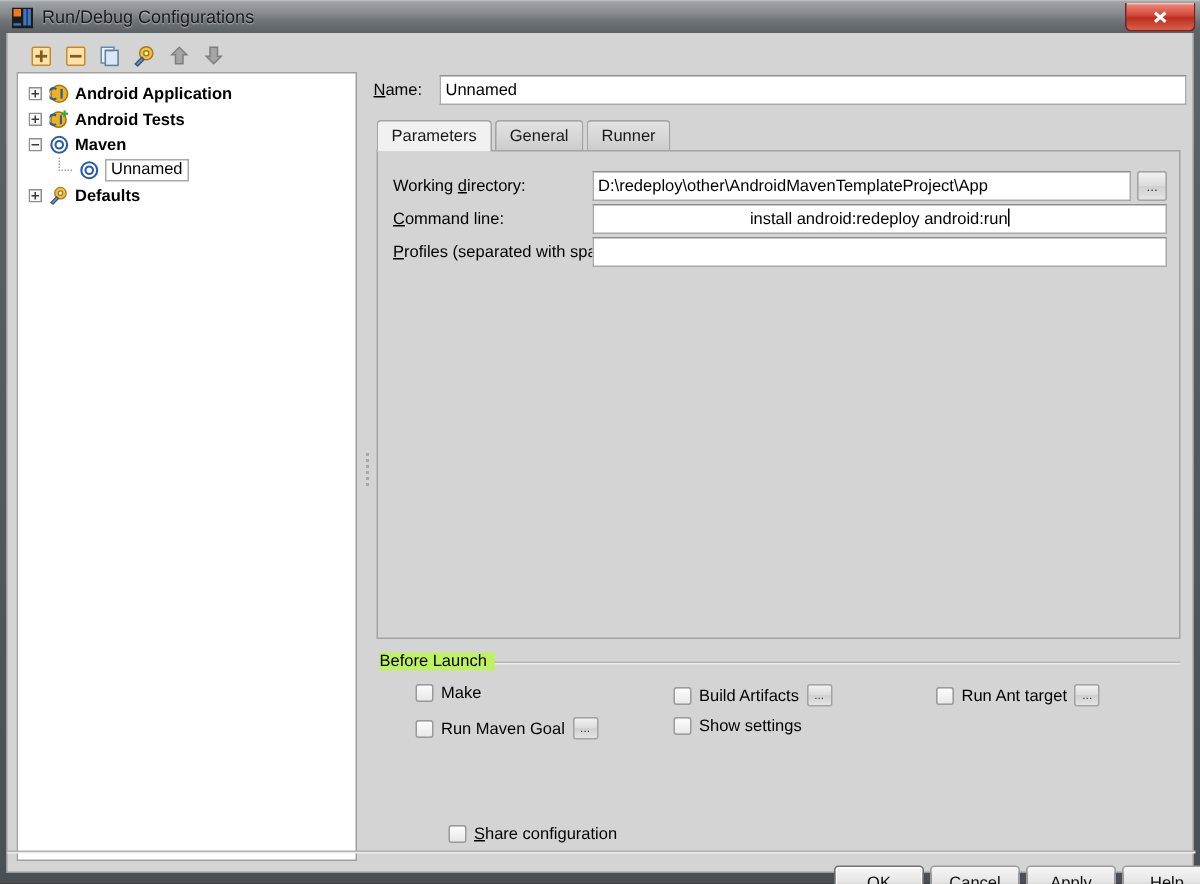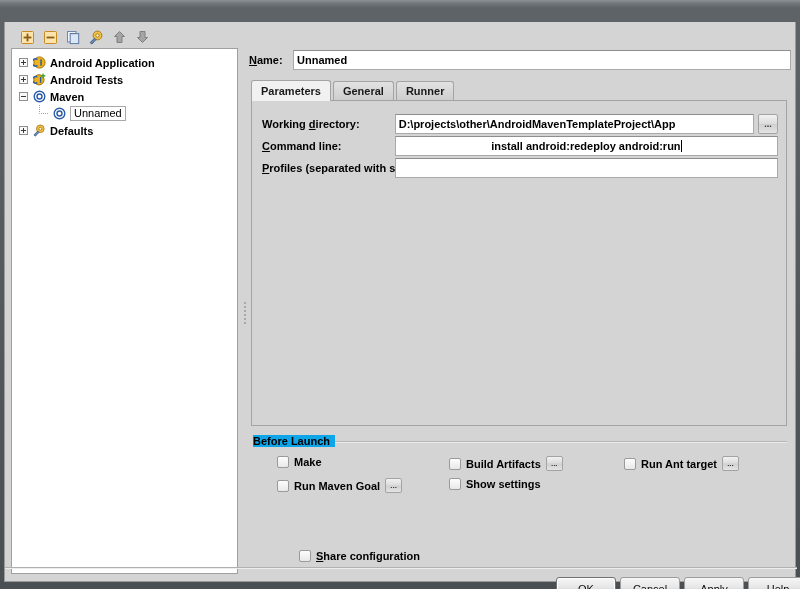--- a/index.html
+++ b/index.html
@@ -115,21 +115,21 @@
     width: 4px; height: 22px;
   }
   #splitter .grip i {
     display: block; width: 2px; height: 2px; margin: 2px 0 0 1px;
     background: #a8a8a8;
   }
 
   
   #right-pane {
     position: absolute; left: 244px; top: 4px;
-    width: 542px; height: 548px; font-weight: bold;
+    width: 542px; height: 548px;
   }
 
   .row-name {
     position: absolute; left: 0; top: 24px; width: 542px; height: 20px;
     display: flex; align-items: center;
   }
   .row-name .lbl { width: 44px; font-size: 11px; }
   .txt {
     font-family: "Liberation Sans", sans-serif;
     font-size: 11px;
@@ -142,21 +142,21 @@
     color: #000;
     outline: none;
     white-space: nowrap;
     overflow: hidden;
   }
   #name-input { flex: 1; }
 
   
   #tabstrip {
     position: absolute; left: 2px; top: 54px;
-    height: 21px; display: flex; align-items: center;
+    height: 21px; display: flex; align-items: flex-start;
   }
   .tab {
     height: 20px;
     padding: 0 9px;
     display: flex; align-items: center;
     font-size: 11px;
     border: 1px solid #a3a3a3;
     border-bottom: none;
     border-radius: 3px 3px 0 0;
     background: linear-gradient(180deg,#e2e2e2 0%,#cdcdcd 100%);
@@ -193,21 +193,21 @@
 
   
   .caret {
     display: inline-block; width: 1px; height: 12px;
     background: #000; vertical-align: -2px; margin-left: 0px;
   }
 
   
   #before-launch-title {
     position: absolute; left: 4px; top: 409px;
-    font-size: 11px; background: #0ea5e9; padding-right: 5px; z-index: 2;
+    font-size: 11px; background: #bef264; padding-right: 5px; z-index: 2;
   }
   #before-launch-line {
     position: absolute; left: 4px; top: 415px; width: 534px;
     border-top: 1px solid #b5b5b5;
     border-bottom: 1px solid #ebebeb;
     height: 2px;
   }
   .cbrow { position: absolute; display: flex; align-items: center; gap: 5px; }
   .cb {
     width: 12px; height: 12px;
@@ -240,20 +240,40 @@
     border: 1px solid #707070;
     box-shadow: inset 0 0 0 1px #ffffff;
   }
   u { text-decoration: underline; }
 </style>
 </head>
 <body>
 
 <div id="window">
 
+  <div id="titlebar">
+    <span id="title-icon">
+      <svg width="14" height="14" viewBox="0 0 14 14">
+        <rect x="0" y="0" width="14" height="14" fill="#1b1b1b"></rect>
+        <rect x="1" y="1" width="5" height="5" fill="#f07b1a"></rect>
+        <rect x="7.5" y="1" width="2.2" height="11" fill="#3b78c3"></rect>
+        <rect x="10.4" y="1" width="2.2" height="11" fill="#3b78c3"></rect>
+        <rect x="1" y="10.5" width="5" height="1.6" fill="#3b78c3"></rect>
+      </svg>
+    </span>
+    <span id="title-text">Run/Debug Configurations</span>
+    <span id="close-btn">
+      <svg width="13" height="11" viewBox="0 0 13 11">
+        <g stroke="#ffffff" stroke-width="2.1" stroke-linecap="butt">
+          <line x1="3" y1="2.5" x2="10" y2="8.5"></line>
+          <line x1="10" y1="2.5" x2="3" y2="8.5"></line>
+        </g>
+      </svg>
+    </span>
+  </div>
 
   <div id="client">
 
     <div id="left-pane">
 
       <div id="tree-toolbar">
         <span class="tbtn">
           <svg width="15" height="15" viewBox="0 0 15 15">
             <rect x="1.5" y="1.5" width="12" height="12" rx="1" fill="#fbe3ab" stroke="#c98a22"></rect>
             <rect x="6.6" y="3.6" width="1.8" height="7.8" fill="#8a5a10"></rect>
@@ -405,21 +425,21 @@
       <div id="tabstrip">
         <span class="tab active">Parameters</span>
         <span class="tab">General</span>
         <span class="tab">Runner</span>
       </div>
 
       <div id="tabpanel">
 
         <div class="frow" style="top:8px; width:516px;">
           <span class="flabel" style="width:133px;">Working <u>d</u>irectory:</span>
-          <span class="txt" style="width:360px;">D:\projects\other\AndroidMavenTemplateProject\App</span>
+          <span class="txt" style="width:360px;">D:\redeploy\other\AndroidMavenTemplateProject\App</span>
           <span class="dots-btn" style="margin-left:4px;">...</span>
         </div>
 
         <div class="frow" style="top:30px; width:516px;">
           <span class="flabel" style="width:133px;"><u>C</u>ommand line:</span>
           <span class="txt" style="width:384px;text-align:center;"><span>install android:redeploy android:run</span><span class="caret"></span></span>
         </div>
 
         <div class="frow" style="top:52px; width:516px;">
           <span class="flabel" style="width:133px;"><u>P</u>rofiles (separated with space):</span>

